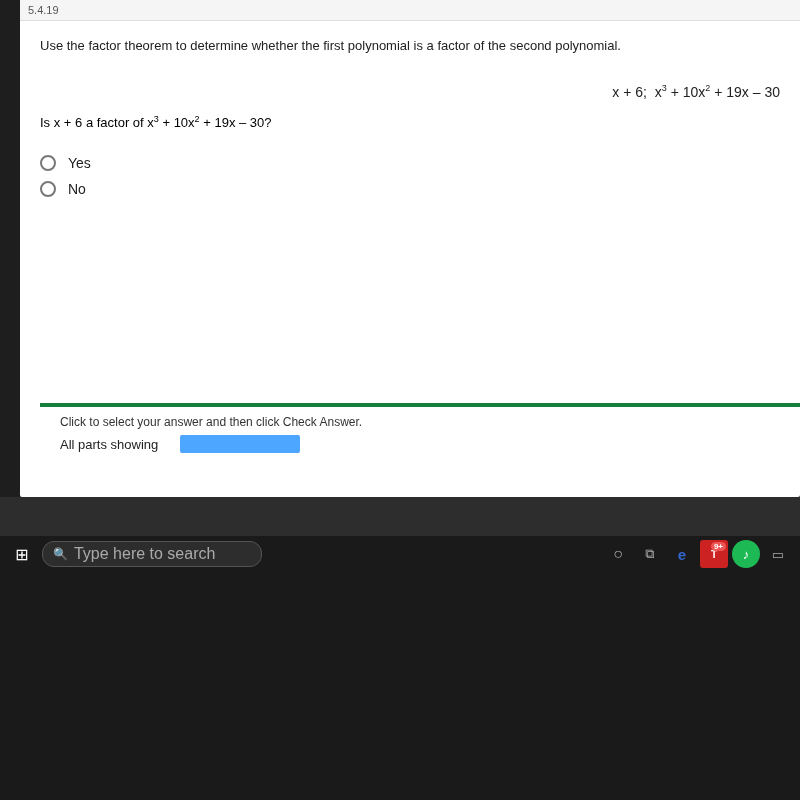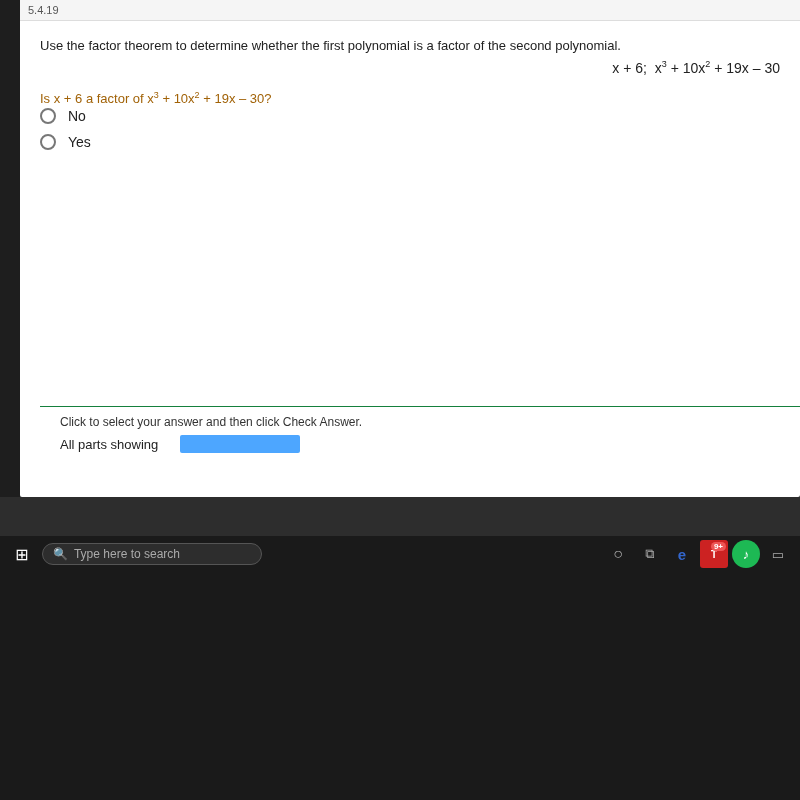--- a/index.html
+++ b/index.html
@@ -44,41 +44,41 @@
     .content-area {
       padding: 16px 20px;
       background: #fff;
       height: calc(100% - 30px);
       position: relative;
     }
 
     .instruction-text {
       font-size: 13px;
       color: #222;
-      margin-bottom: 4px;
+      margin-bottom: 28px;
       line-height: 1.4;
     }
 
     .polynomial-line {
       font-size: 14px;
       color: #222;
       margin-bottom: 14px;
       font-weight: 400;
       text-align: right;
     }
 
     sup {
       font-size: 9px;
       vertical-align: super;
     }
 
     .question-text {
       font-size: 13px;
-      color: #a16207;
-      margin-bottom: 2px;
+      color: #000000;
+      margin-bottom: 25px;
     }
 
     .radio-option {
       display: flex;
       align-items: center;
       margin-bottom: 10px;
       cursor: pointer;
     }
 
     .radio-circle {
@@ -96,21 +96,21 @@
       color: #222;
     }
 
     
     .status-bar {
       position: absolute;
       bottom: 36px;
       left: 20px;
       right: 0;
       background: #fff;
-      border-top: 1px solid #15803d;
+      border-top: 4px solid #15803d;
       padding: 8px 20px;
     }
 
     .click-instruction {
       font-size: 12px;
       color: #333;
       margin-bottom: 6px;
     }
 
     .all-parts-row {
@@ -167,21 +167,21 @@
       flex: 1;
       max-width: 220px;
     }
 
     .taskbar-search-icon {
       color: #aaa;
       font-size: 12px;
     }
 
     .taskbar-search-text {
-      font-size: 12px;
+      font-size: 16px;
       color: #aaa;
     }
 
     .taskbar-spacer { flex: 1; }
 
     .taskbar-icons {
       display: flex;
       align-items: center;
       gap: 4px;
     }
@@ -261,26 +261,26 @@
       <p class="polynomial-line">
         x + 6;&nbsp;&nbsp;x<sup>3</sup> + 10x<sup>2</sup> + 19x – 30
       </p>
 
       <p class="question-text">
         Is x + 6 a factor of x<sup>3</sup> + 10x<sup>2</sup> + 19x – 30?
       </p>
 
       <div class="radio-option">
         <div class="radio-circle"></div>
-        <span class="radio-label">No</span>
+        <span class="radio-label">Yes</span>
       </div>
 
       <div class="radio-option">
         <div class="radio-circle"></div>
-        <span class="radio-label">Yes</span>
+        <span class="radio-label">No</span>
       </div>
 
     </div>
 
     <div class="status-bar">
       <p class="click-instruction">Click to select your answer and then click Check Answer.</p>
       <div class="all-parts-row">
         <span class="all-parts-label">All parts showing</span>
         <div class="blue-bar"></div>
       </div>

